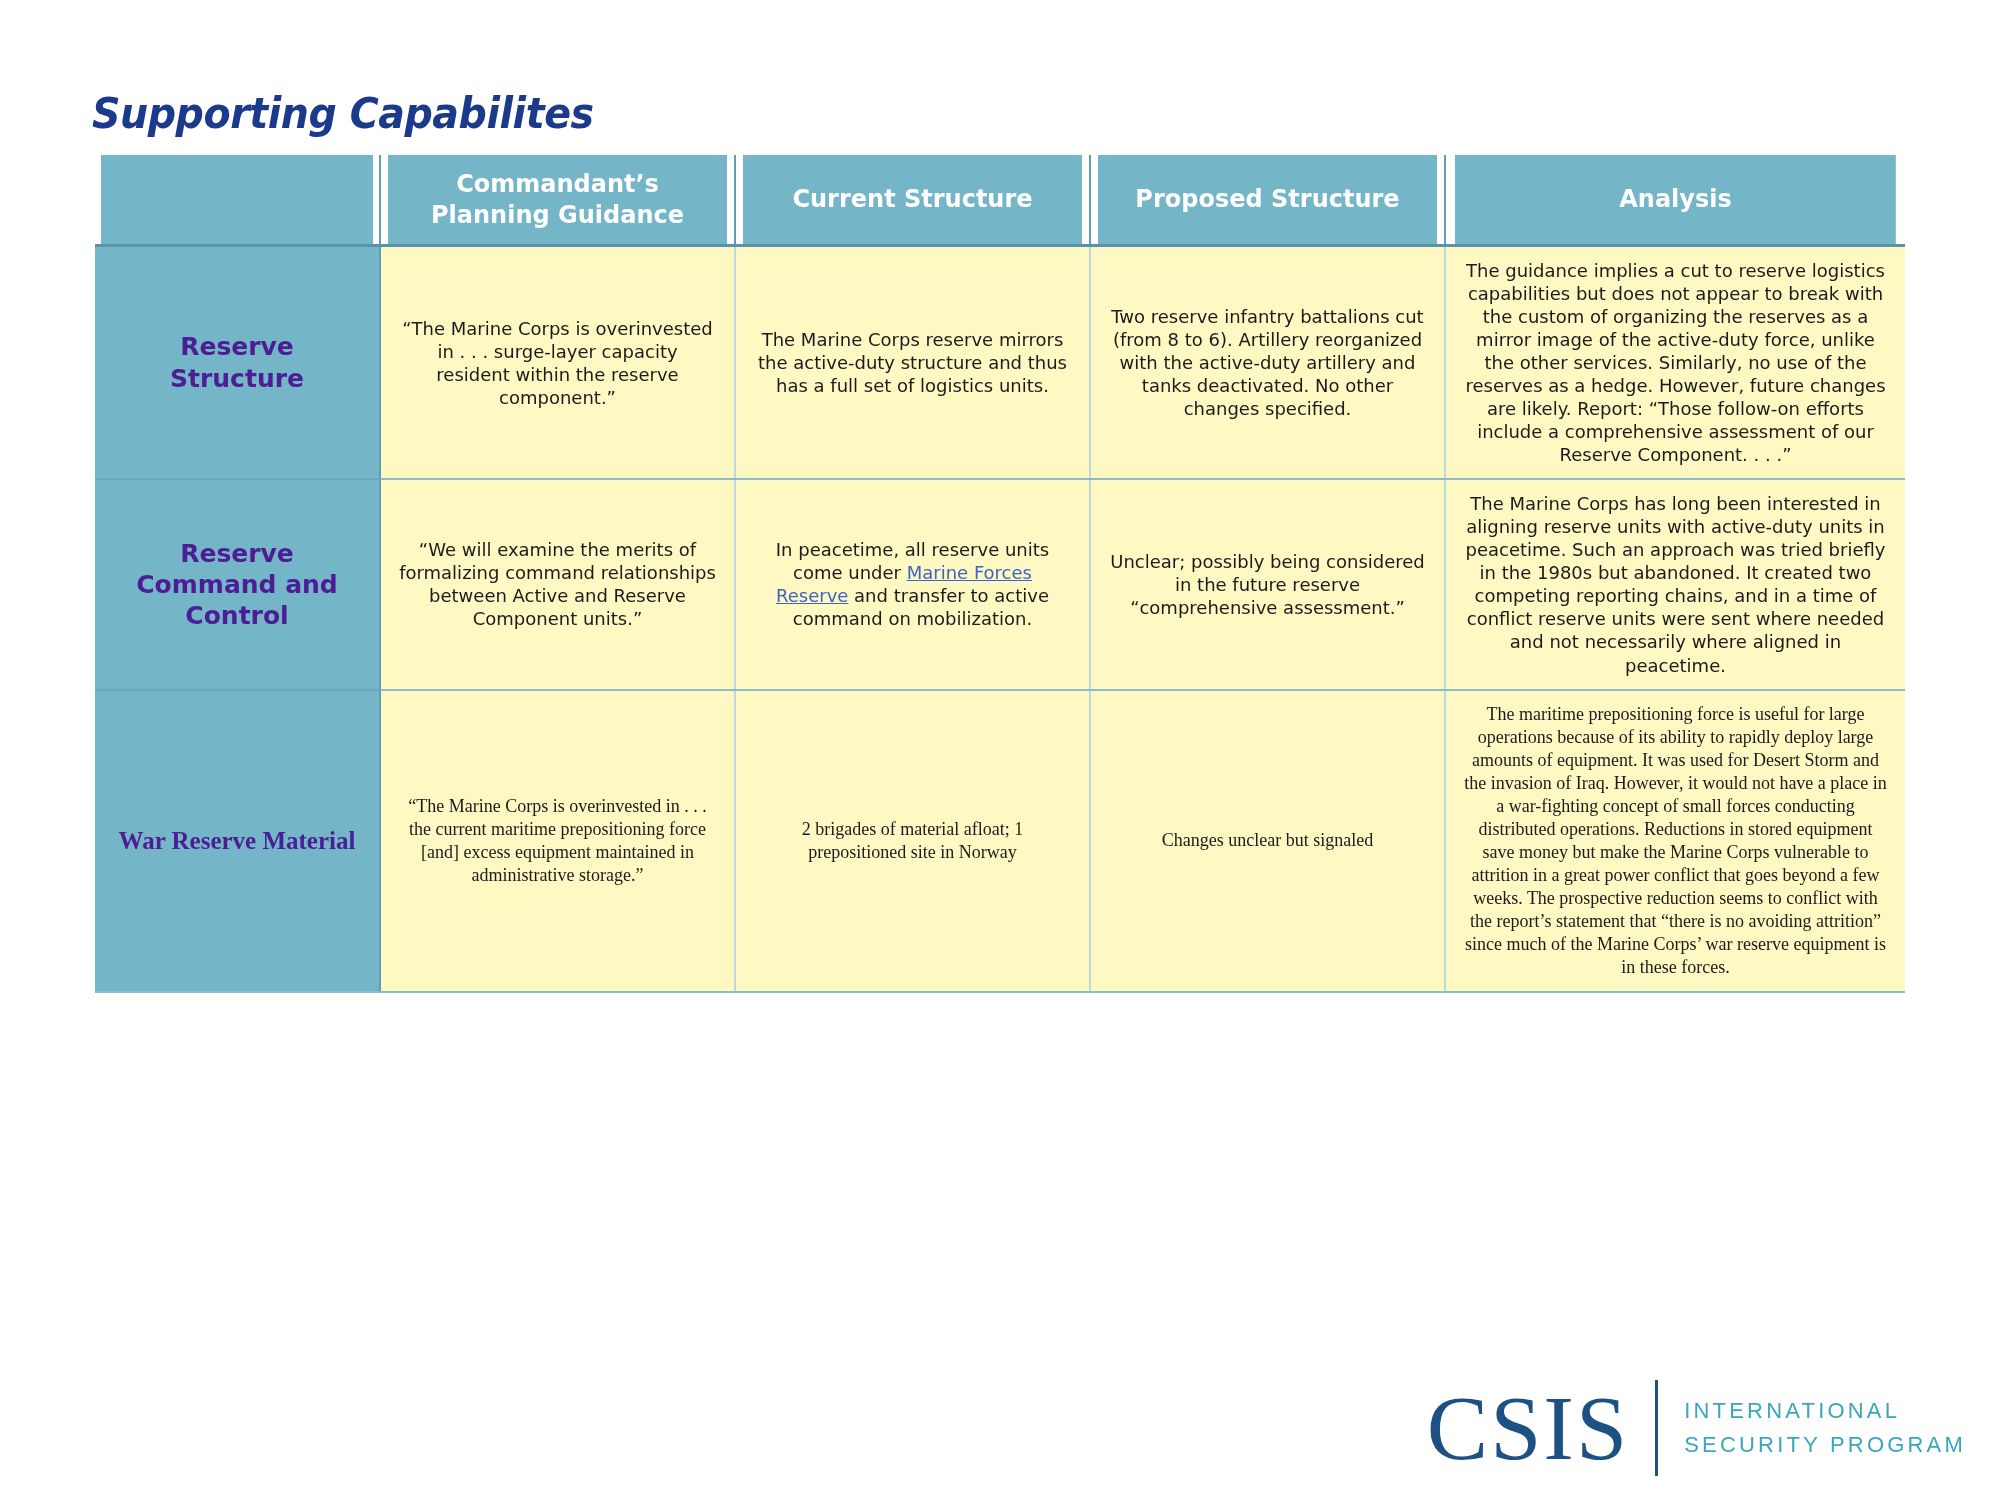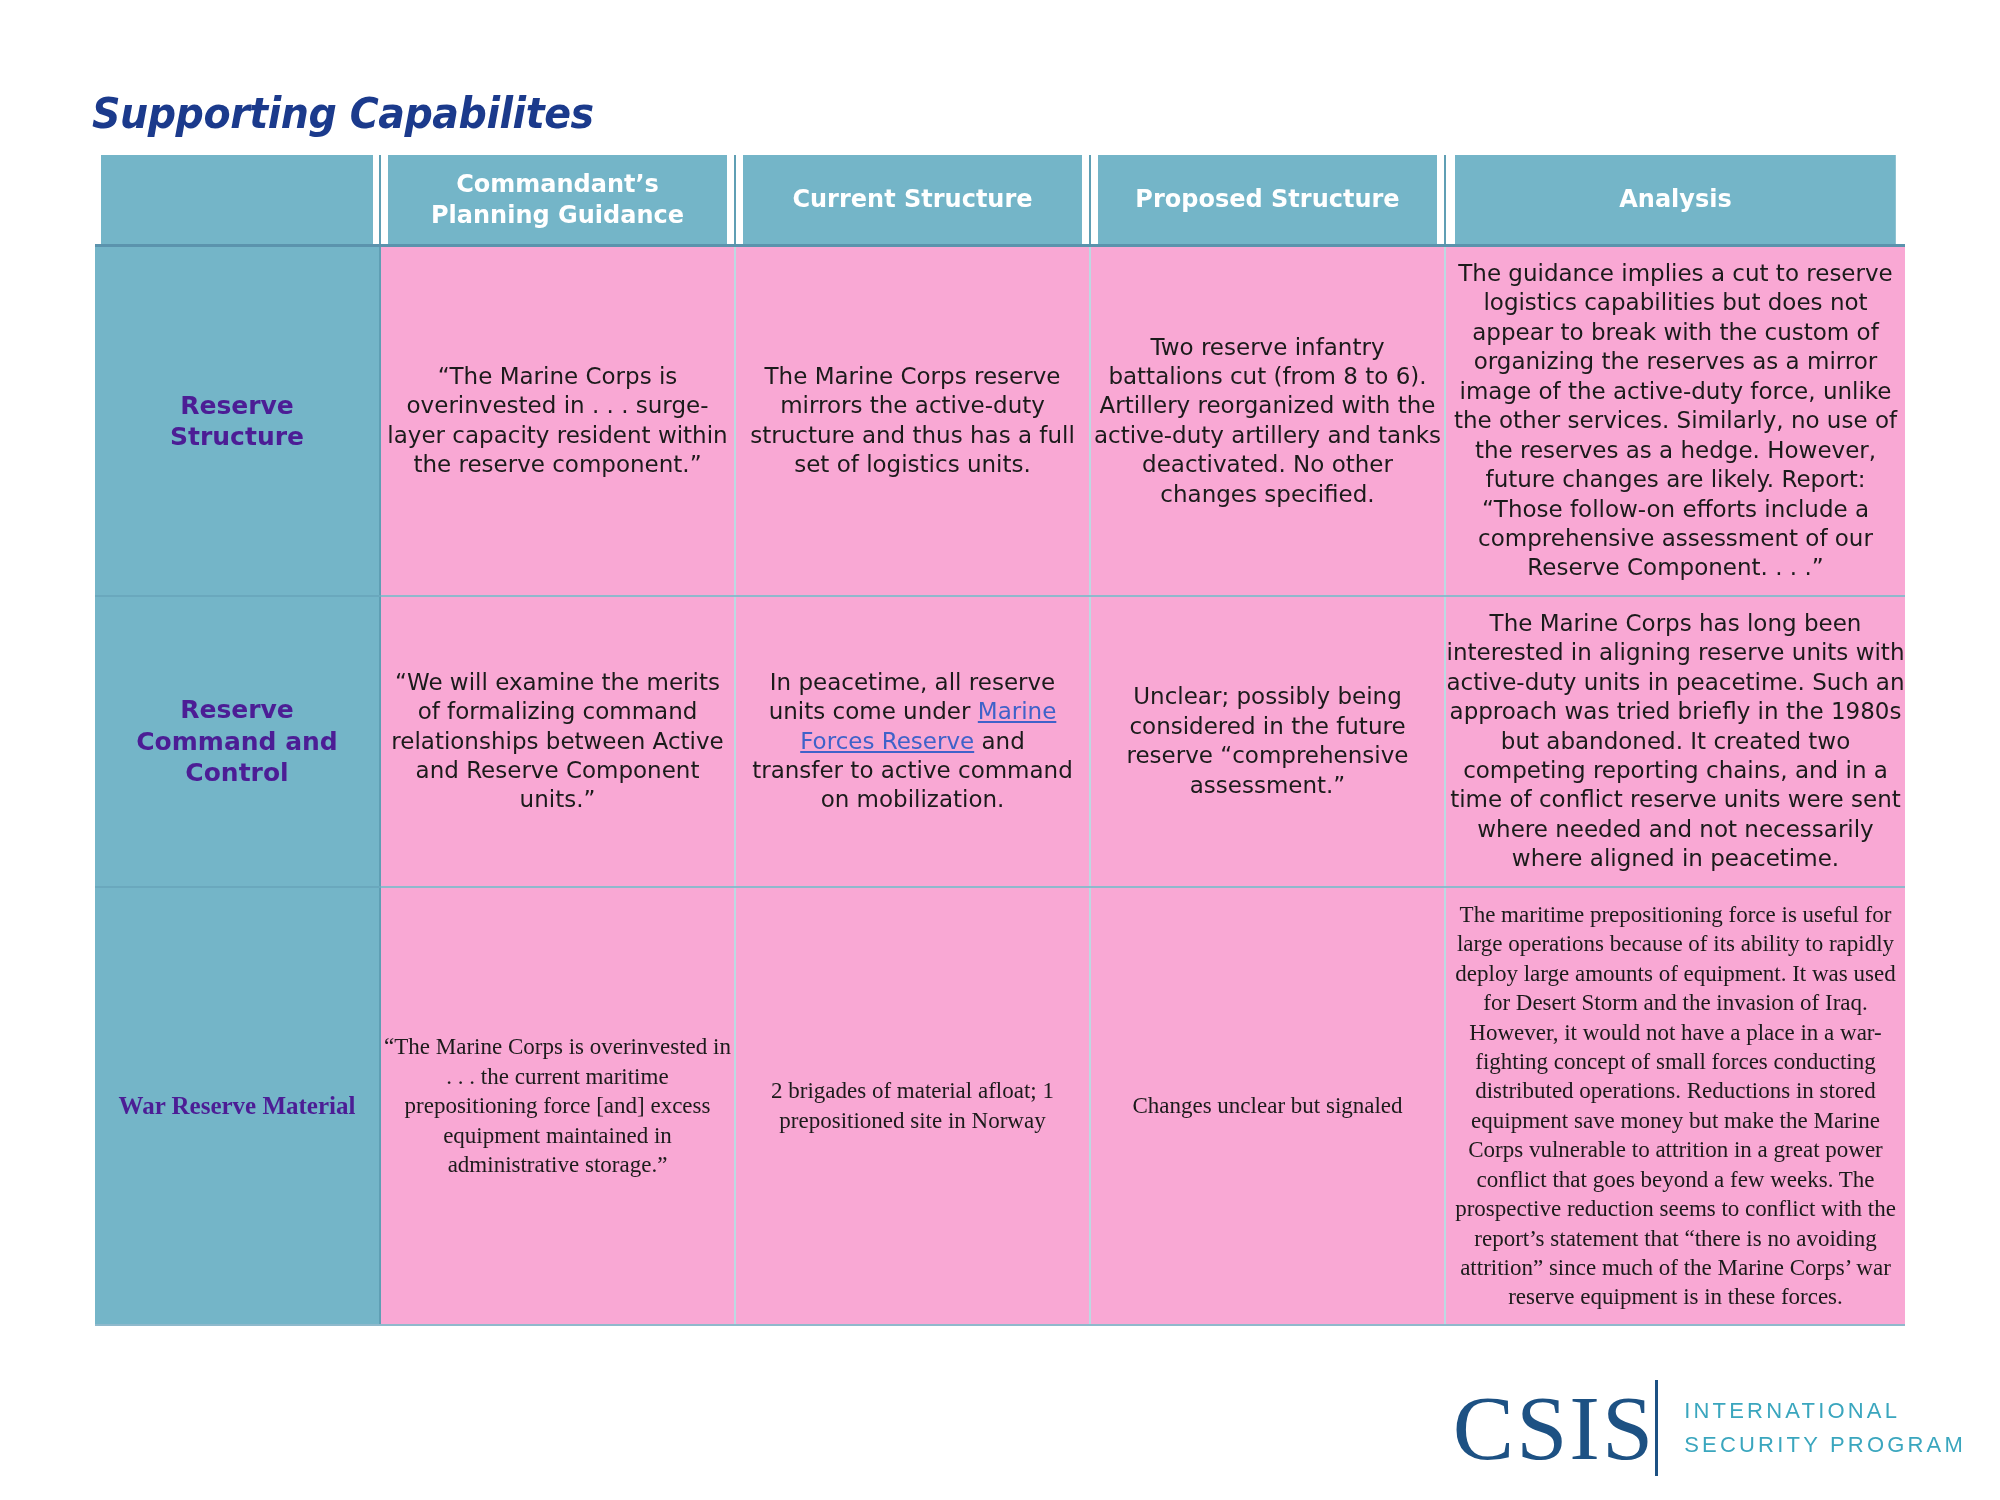--- a/index.html
+++ b/index.html
@@ -61,28 +61,28 @@
     vertical-align: middle;
     text-align: center;
     border-right: 2px solid #5f9fb4;
     border-bottom: 3px solid #5b93ad;
     transform: scaleX(0.96);
   }
   thead th:last-child { border-right: none; }
   thead th.blank-head { border-right: 2px solid #5f9fb4; }
 
   tbody td {
-    background: #f9a8d4;
+    background: #fef9c3;
     vertical-align: middle;
     text-align: center;
-    padding: 12px 0;
+    padding: 12px 17px;
     border-right: 2px solid #bcd9e2;
     border-bottom: 2px solid #8fb9cc;
     font-family: "DejaVu Sans", sans-serif;
-    font-size: 23px;
+    font-size: 18px;
     line-height: 1.28;
     color: #1b1b1b;
   }
   tbody td:last-child { border-right: none; }
   tbody tr:last-child td { border-bottom: 2px solid #8fb9cc; font-family: Liberation Serif, serif; }
 
   tbody td.row-label {
     background: #74b5c8;
     color: #4c1d95;
     font-size: 25px;
@@ -110,20 +110,21 @@
     display: flex;
     align-items: center;
     height: 112px;
   }
   .logo-mark {
     font-family: "Liberation Serif", serif;
     font-size: 92px;
     line-height: 1;
     color: #1d5183;
     letter-spacing: 2px;
+    padding-right: 26px;
   }
   .logo-divider {
     width: 3px;
     height: 96px;
     background: #1d5183;
     margin-right: 26px;
   }
   .logo-text {
     font-family: "Liberation Sans", sans-serif;
     font-size: 22px;

